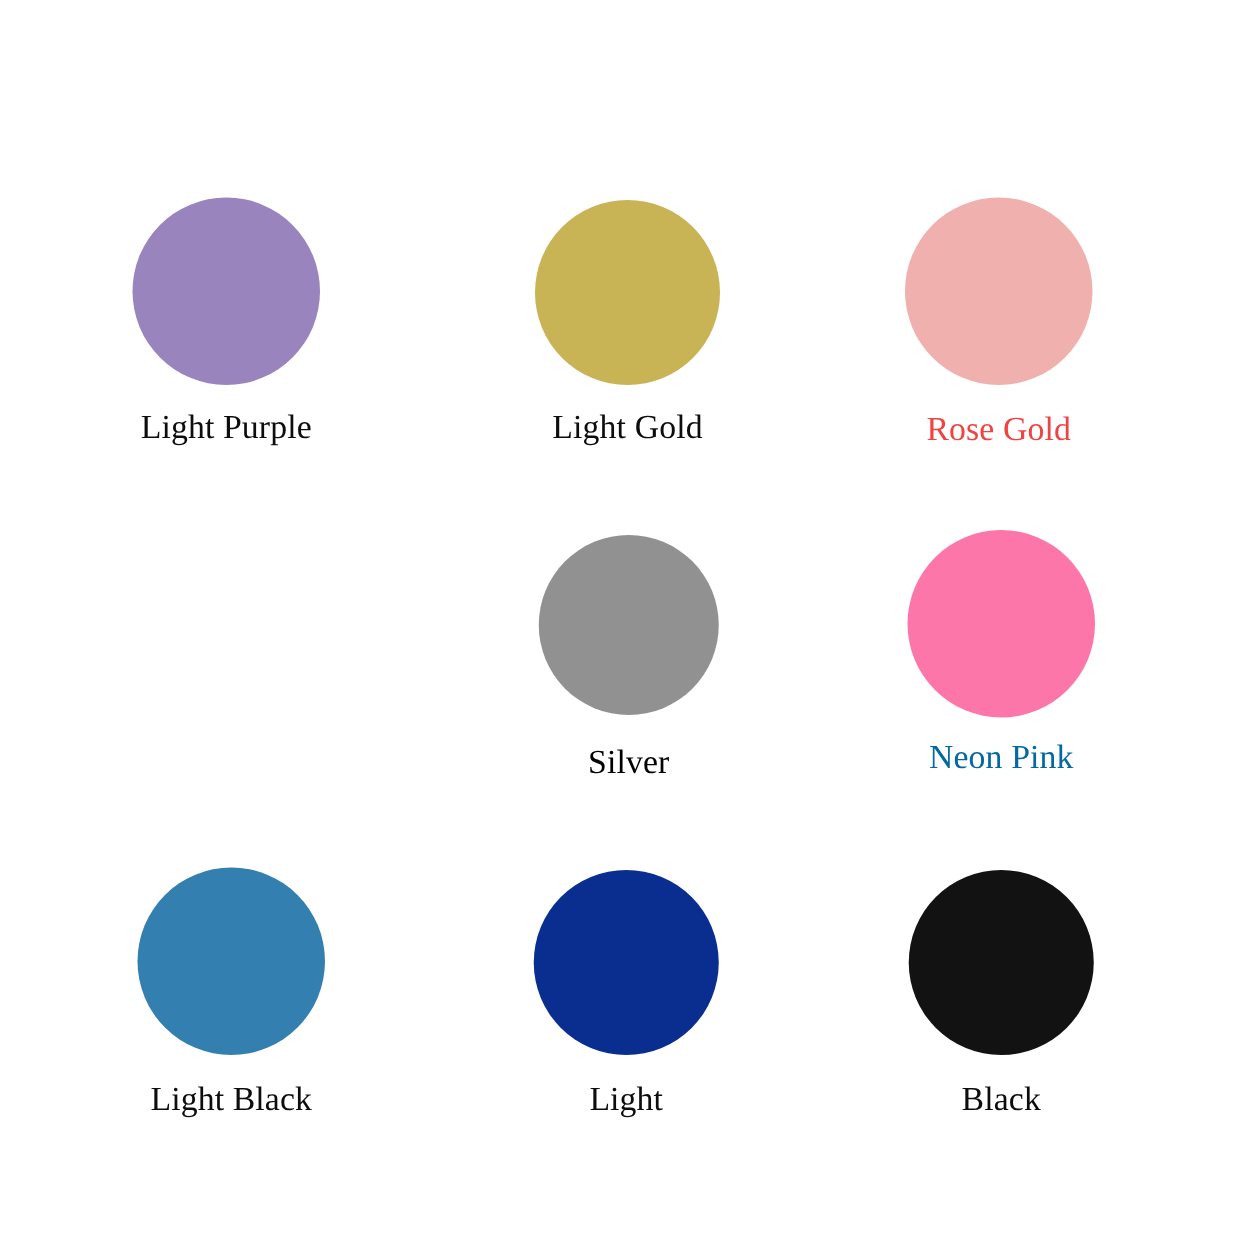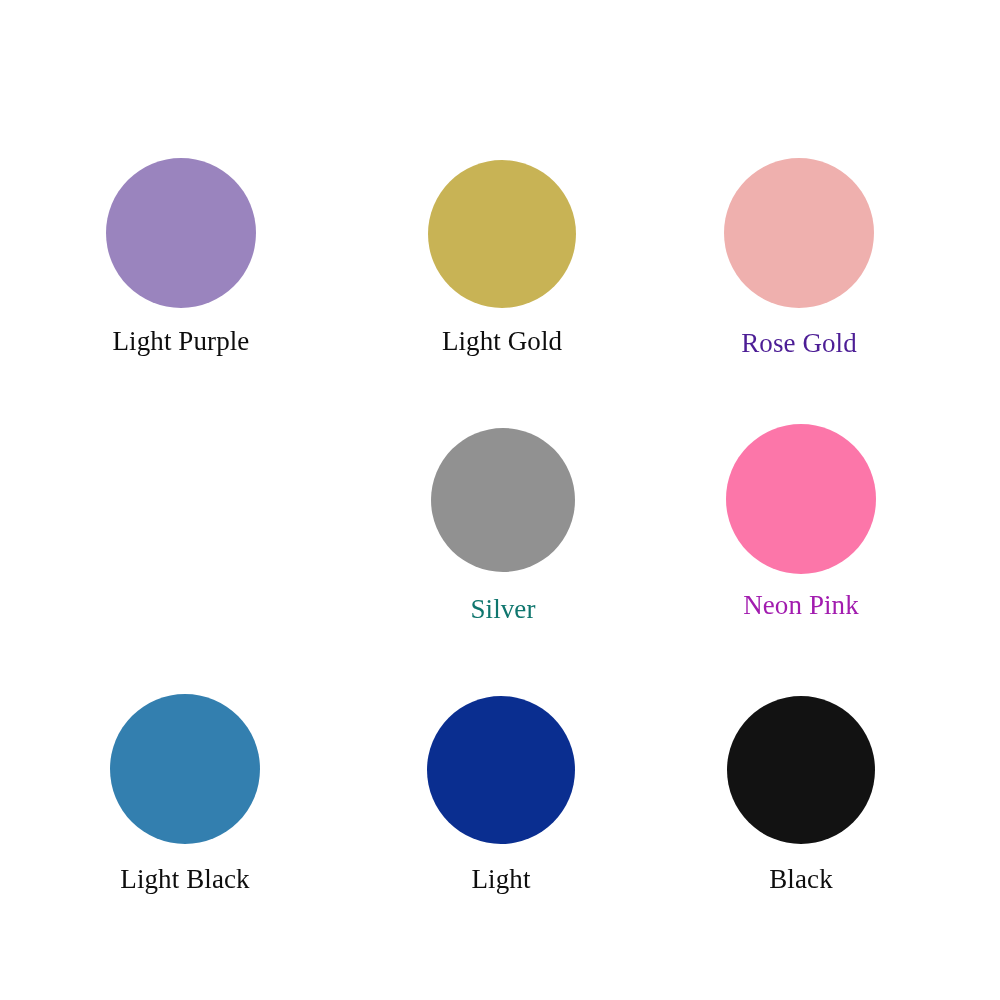--- a/index.html
+++ b/index.html
@@ -66,32 +66,32 @@
       <div class="swatch-label" style="margin-top: 20px; color: rgb(13, 13, 13);">Light Purple</div>
     </div>
 
     <div class="swatch-cell" style="left: 343px; top: 160px;">
       <div class="swatch-circle" style="width: 148px; height: 148px; background: rgb(200, 179, 85);"></div>
       <div class="swatch-label" style="margin-top: 20px; color: rgb(13, 13, 13);">Light Gold</div>
     </div>
 
     <div class="swatch-cell" style="left: 640px; top: 158px;">
       <div class="swatch-circle" style="width: 150px; height: 150px; background: rgb(239, 176, 174);"></div>
-      <div class="swatch-label" style="margin-top: 22px; color: #4c1d95;">Rose Gold</div>
+      <div class="swatch-label" style="margin-top: 22px; color: #ef4444;">Rose Gold</div>
     </div>
 
 
     <div class="swatch-cell" style="left: 344px; top: 428px;">
       <div class="swatch-circle" style="width: 144px; height: 144px; background: rgb(145, 145, 145);"></div>
-      <div class="swatch-label" style="margin-top: 24px; color: #0f766e;">Silver</div>
+      <div class="swatch-label" style="margin-top: 24px; color: #000000;">Silver</div>
     </div>
 
     <div class="swatch-cell" style="left: 642px; top: 424px;">
       <div class="swatch-circle" style="width: 150px; height: 150px; background: rgb(252, 118, 169);"></div>
-      <div class="swatch-label" style="margin-top: 18px; color: #a21caf;">Neon Pink</div>
+      <div class="swatch-label" style="margin-top: 18px; color: #0369a1;">Neon Pink</div>
     </div>
 
     <div class="swatch-cell" style="left: 26px; top: 694px;">
       <div class="swatch-circle" style="width: 150px; height: 150px; background: rgb(51, 127, 175);"></div>
       <div class="swatch-label" style="margin-top: 22px; color: rgb(13, 13, 13);">Light Black</div>
     </div>
 
     <div class="swatch-cell" style="left: 342px; top: 696px;">
       <div class="swatch-circle" style="width: 148px; height: 148px; background: rgb(10, 46, 144);"></div>
       <div class="swatch-label" style="margin-top: 22px; color: rgb(13, 13, 13);">Light</div>

